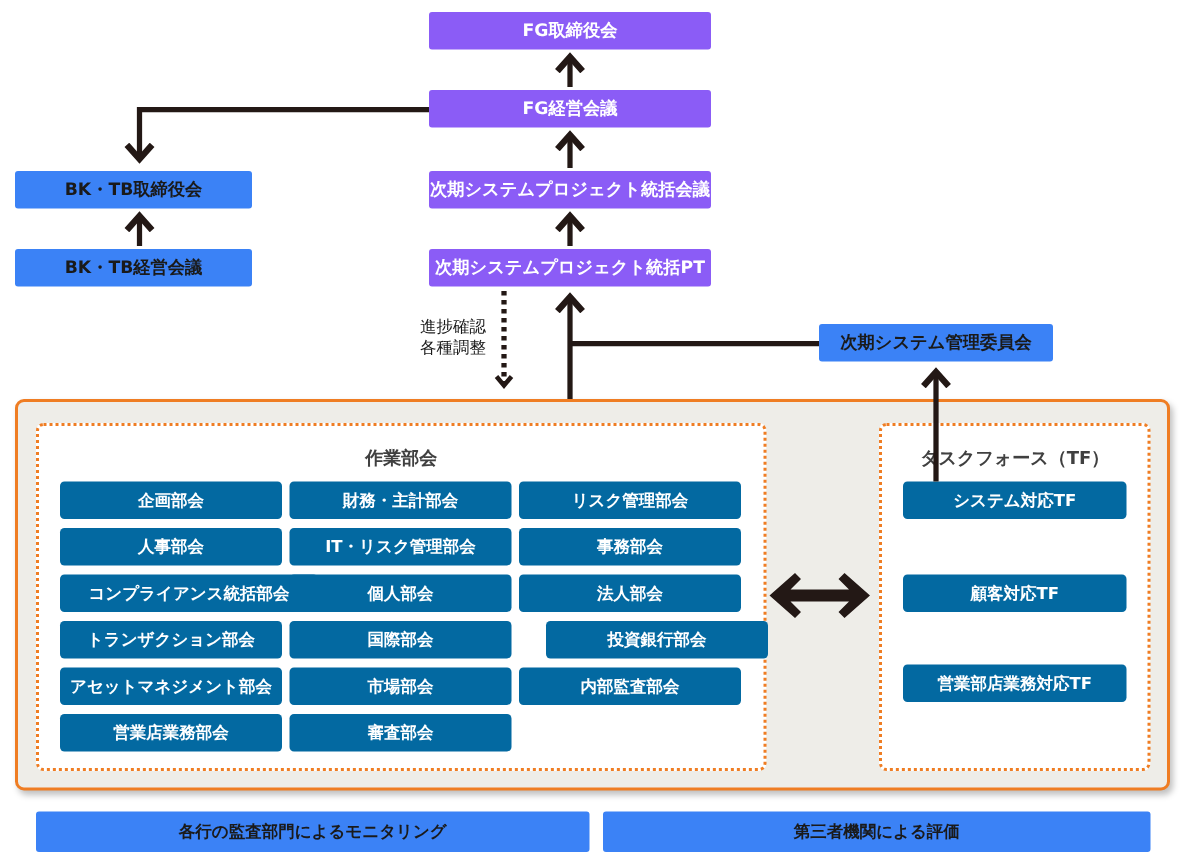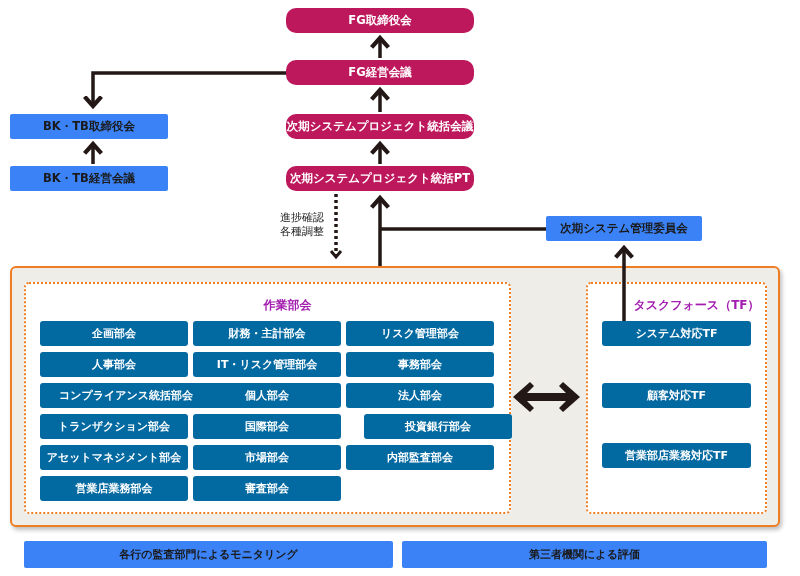--- a/index.html
+++ b/index.html
@@ -1,27 +1,27 @@
 <!DOCTYPE html>
 <html><head>
 <meta charset="utf-8">
 <style>
   html, body { margin: 0; padding: 0; background: #ffffff; }
   body { width: 800px; height: 576px; position: relative; overflow: hidden;
          font-family: "DejaVu Sans", "Liberation Sans", sans-serif; }
   .box { position: absolute; display: flex; align-items: center; justify-content: center;
          font-weight: bold; font-size: 11.5px; border-radius: 2px; box-sizing: border-box; white-space: nowrap; }
-  .blue { background: #be185d; color: #ffffff; border-radius: 10px; }
+  .blue { background: #8b5cf6; color: #ffffff; }
   .cyan { background: #3b82f6; color: #1a1a1a; }
   .navy { background: #0369a1; color: #ffffff; border-radius: 3px; font-size: 11px; }
   .outer { position: absolute; left: 10px; top: 266px; width: 770px; height: 261px;
            border: 2px solid #ef7d23; border-radius: 6px; background: #eeede8; box-sizing: border-box;
            box-shadow: 2px 3px 4px rgba(0,0,0,0.25); }
   .dotted { position: absolute; background: #ffffff; border: 2px dotted #ef7d23; border-radius: 5px; box-sizing: border-box; }
-  .heading { position: absolute; font-weight: bold; font-size: 12px; color: #a21caf; padding-left: 20px; }
+  .heading { position: absolute; font-weight: bold; font-size: 12px; color: #404040; }
   .note { position: absolute; font-size: 11px; color: #1a1a1a; line-height: 14px; text-align: right; }
   svg.lines { position: absolute; left: 0; top: 0; width: 800px; height: 576px; pointer-events: none; }
 </style>
 </head>
 <body>
 
 <div class="box blue" style="left:286px;top:8px;width:188px;height:25px;">FG取締役会</div>
 <div class="box blue" style="left:286px;top:60px;width:188px;height:25px;">FG経営会議</div>
 <div class="box blue" style="left:286px;top:114px;width:188px;height:25px;">次期システムプロジェクト統括会議</div>
 <div class="box blue" style="left:286px;top:166px;width:188px;height:25px;">次期システムプロジェクト統括PT</div>

